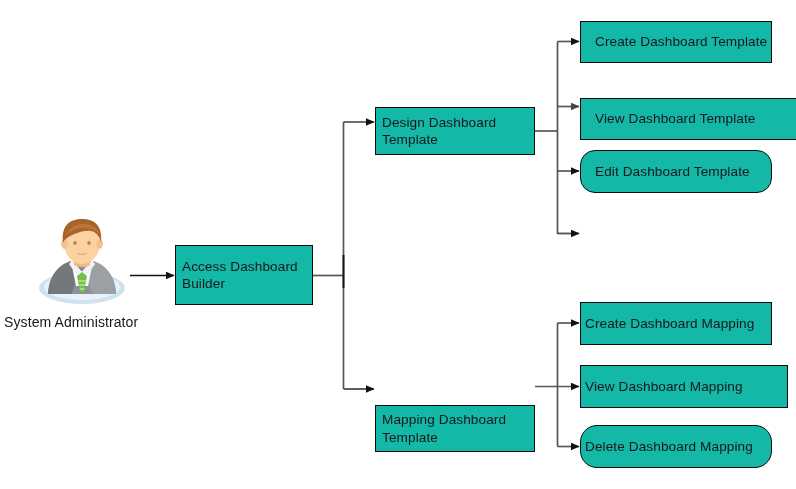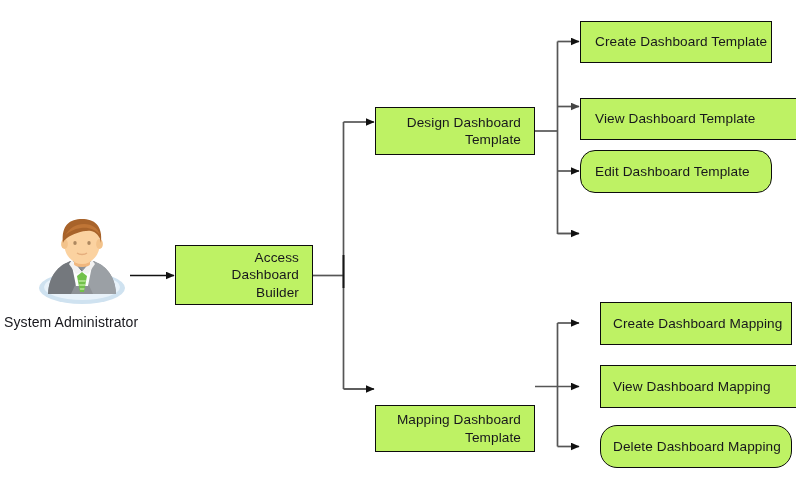--- a/index.html
+++ b/index.html
@@ -17,31 +17,31 @@
   }
   svg.connectors{
     position:absolute;left:0;top:0;
     width:796px;height:489px;
     pointer-events:none;
   }
   .node{
     position:absolute;
     box-sizing:border-box;
     border:1.6px solid #0c0c0c;
-    background:#bef264;
+    background:#14b8a6;
     color:#17171c;
     font-size:13.6px;
     line-height:1.28;
     display:flex;
     align-items:center;
     letter-spacing:0.1px;
   }
-  .node.center{justify-content:center;text-align:right;padding:0 13px;}
+  .node.center{justify-content:center;text-align:left;padding:0 6px;}
   .node.leftpad{justify-content:flex-start;text-align:left;padding-left:14px;}
-  .node.leftpad.narrowpad{padding-left:12px;margin-left:20px;}
+  .node.leftpad.narrowpad{padding-left:4px;}
 
   
   #actor{
     position:absolute;
     left:36px;top:214px;
     width:92px;height:92px;
   }
   #actor svg{display:block;width:92px;height:92px;}
   #actor-label{
     position:absolute;

